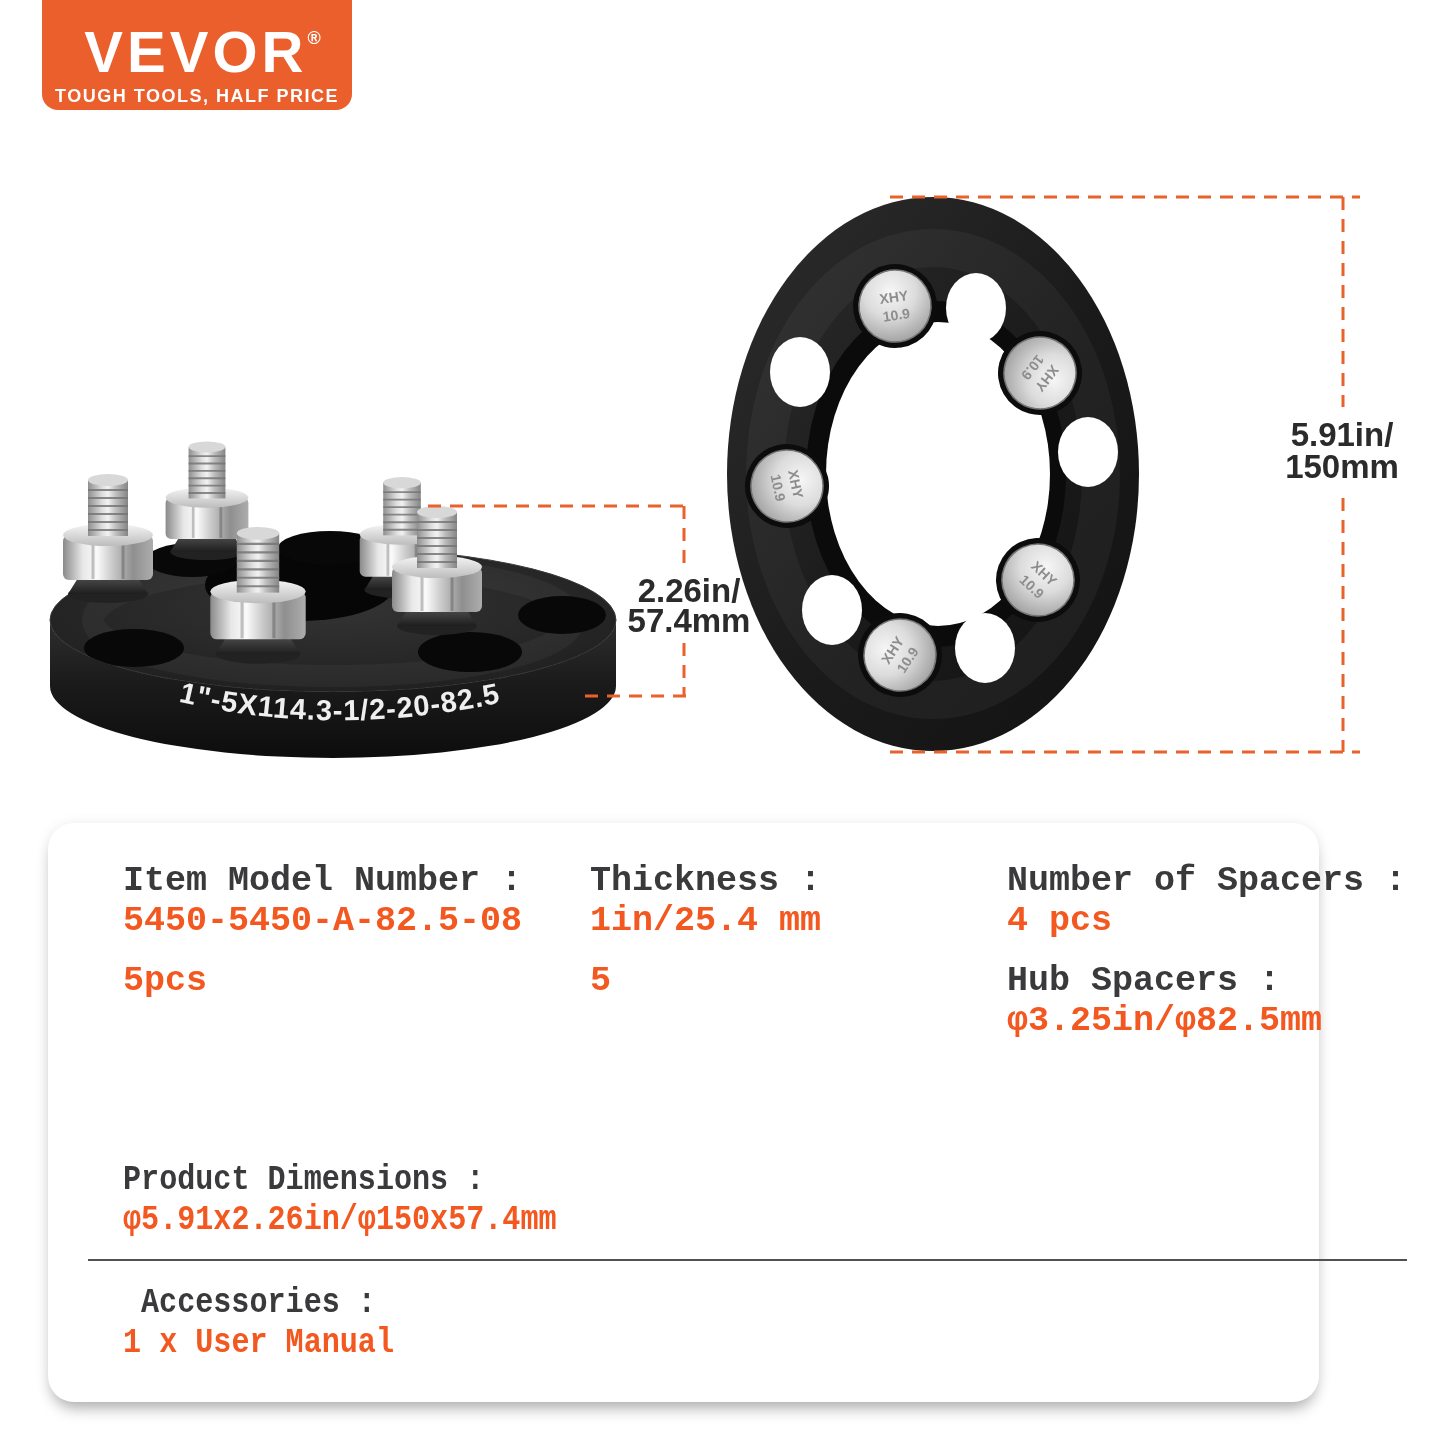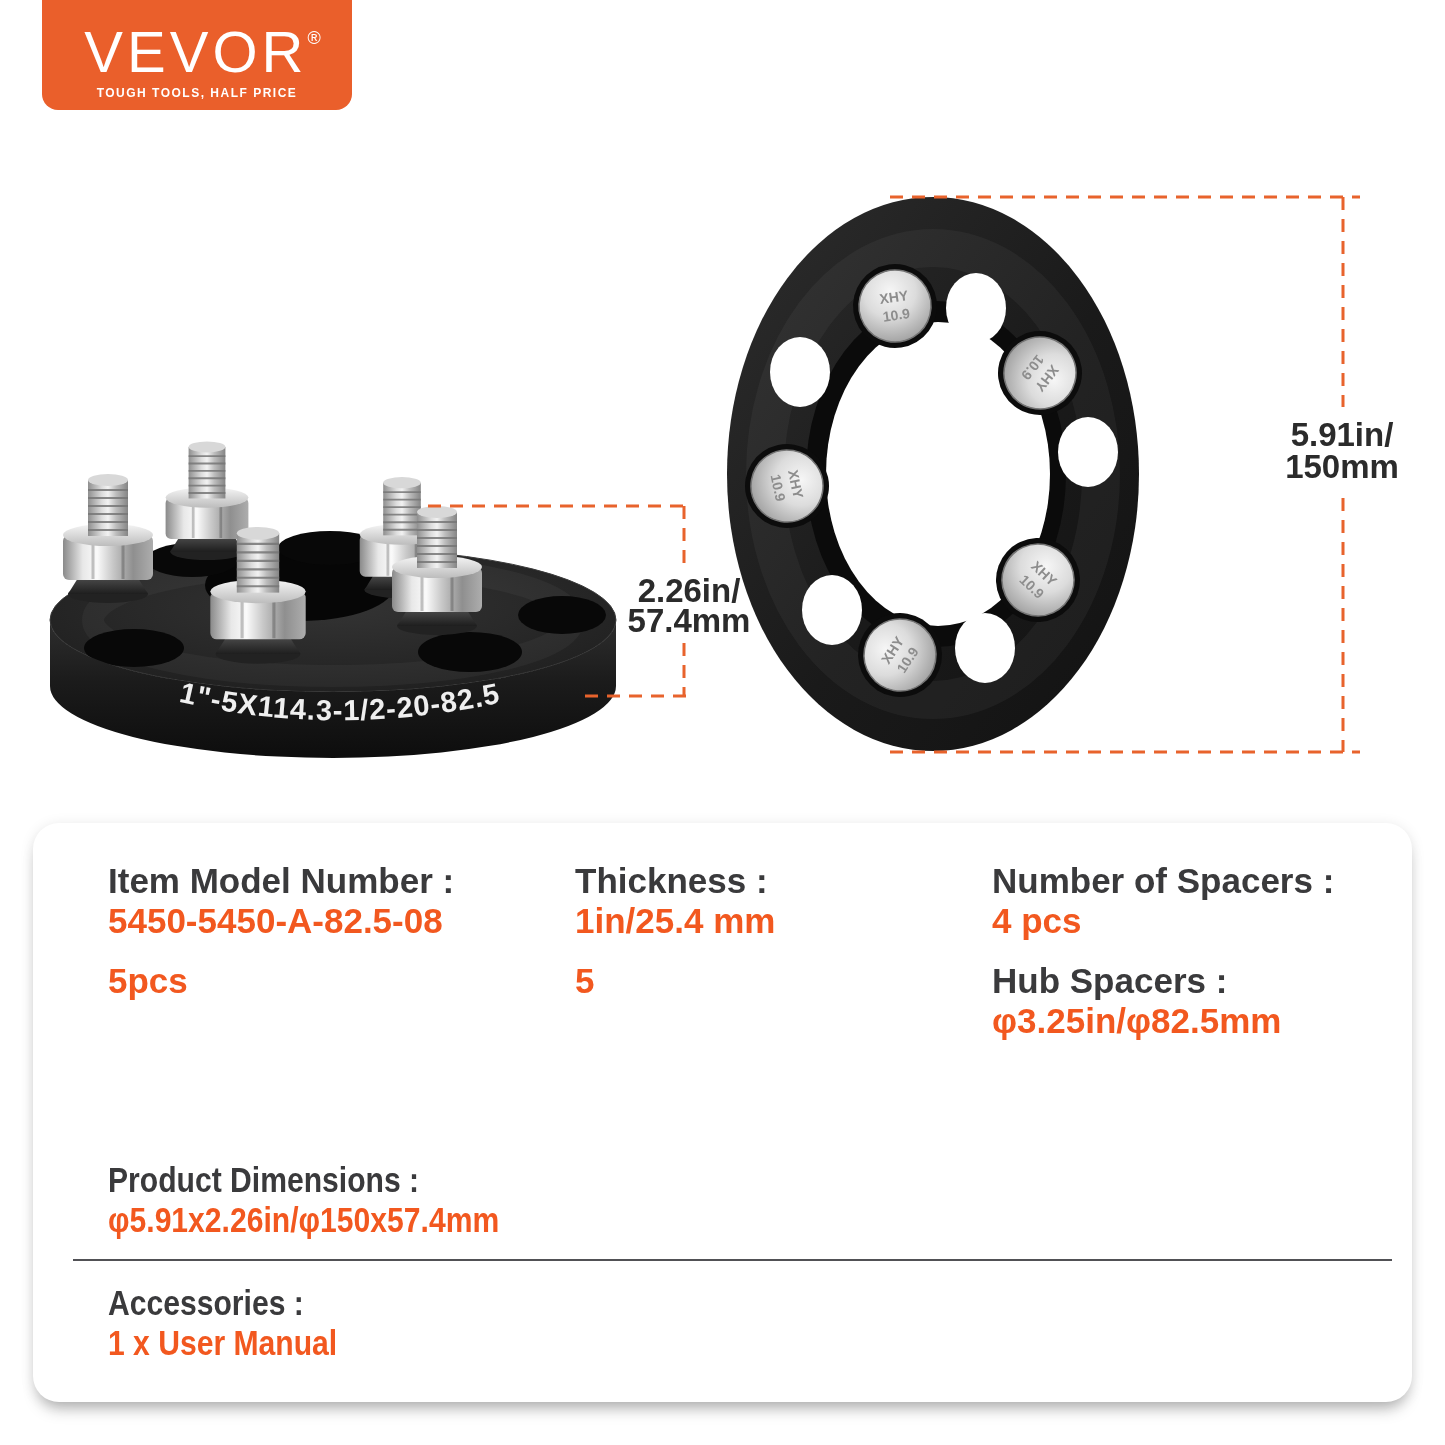--- a/index.html
+++ b/index.html
@@ -2,41 +2,41 @@
 <html><head>
 <meta charset="utf-8">
 <style>
   html,body{margin:0;padding:0;background:#ffffff;}
   body{width:1445px;height:1445px;position:relative;overflow:hidden;
        font-family:"Liberation Sans", sans-serif;}
 
   
   .logo{position:absolute;left:42px;top:0;width:310px;height:110px;
         background:#EA5F2B;border-radius:0 0 16px 16px;text-align:center;}
-  .logo-word{color:#fff;font-weight:400;font-size:58px;line-height:64px;
+  .logo-word{color:#fff;font-weight:700;font-size:58px;line-height:64px;
              letter-spacing:4px;margin-top:6px;margin-left:11px;}
   .logo-word sup{font-size:18px;letter-spacing:0;vertical-align:28px;}
-  .logo-tagline{color:#fff;font-weight:700;font-size:12px;letter-spacing:1.5px;
+  .logo-tagline{color:#fff;font-weight:700;font-size:18px;letter-spacing:1.5px;
                 margin-top:2px;white-space:nowrap;}
 
   
   .scene{position:absolute;left:0;top:0;width:1445px;height:823px;}
 
   
-  .spec-card{position:absolute;left:33px;top:823px;width:1379px;height:579px;
+  .spec-card{position:absolute;left:48px;top:823px;width:1271px;height:579px;
              background:#ffffff;border-radius:26px;
-             box-shadow:0 2px 14px rgba(0,0,0,.10), 0 12px 16px -6px rgba(0,0,0,.28);}
+             box-shadow:0 2px 14px rgba(0,0,0,.10), 0 12px 16px -6px rgba(0,0,0,.28);font-family:Liberation Mono, monospace;}
   .spec{position:absolute;}
   .lbl{font-weight:700;font-size:35px;line-height:40px;color:#3A3A3C;white-space:nowrap;}
   .val{font-weight:700;font-size:35px;line-height:40px;color:#F2581F;white-space:nowrap;}
   .condensed .lbl,.condensed .val{transform:scaleX(.86);transform-origin:0 0;}
   .c1{left:75px}.c2{left:542px}.c3{left:959px}
   .r1{top:38px}.r2{top:138px}.r3{top:240px}.r4{top:337px}
   .divider{position:absolute;left:40px;top:436px;width:1319px;height:2px;background:#515155;}
-  .acc{top:460px;left:75px;}
+  .acc{top:460px;left:75px;text-align:center;}
 
   
   .dim-text{font-weight:700;font-size:33px;fill:#2B2B2B;}
 </style>
 </head>
 <body>
 
 <div class="logo">
   <div class="logo-word"><span>VEVOR</span><sup>®</sup></div>
   <div class="logo-tagline">TOUGH TOOLS, HALF PRICE</div>

